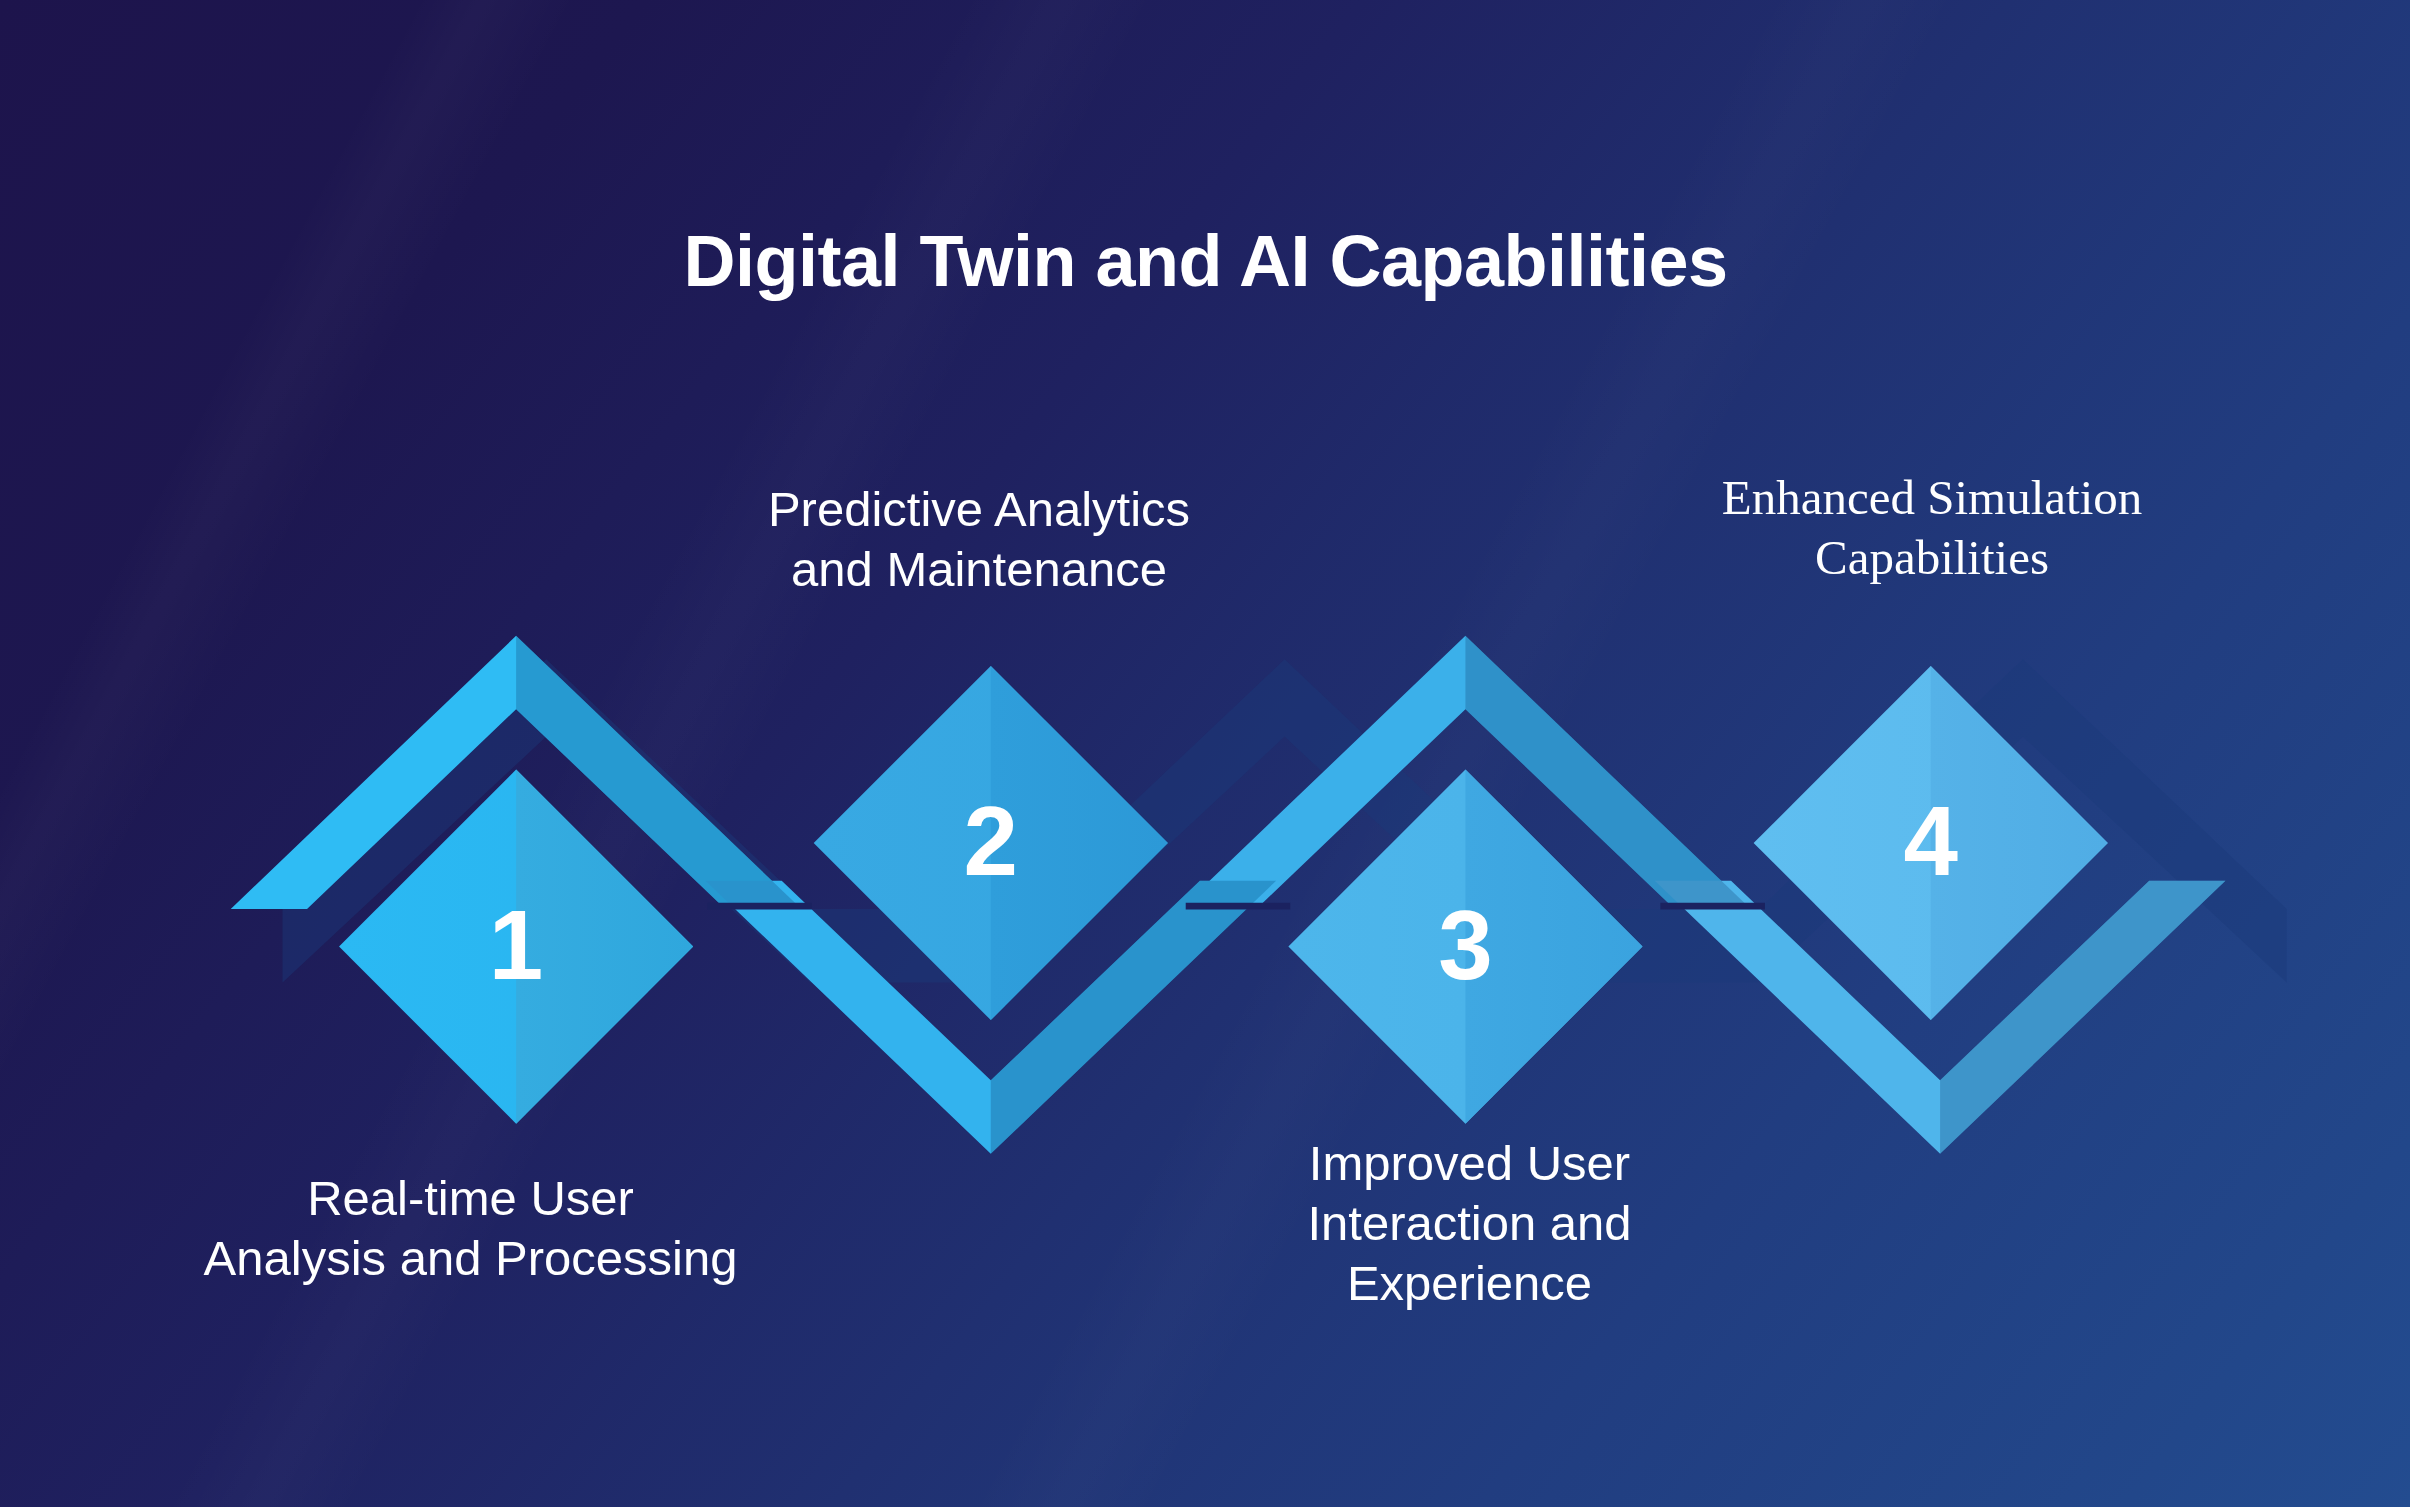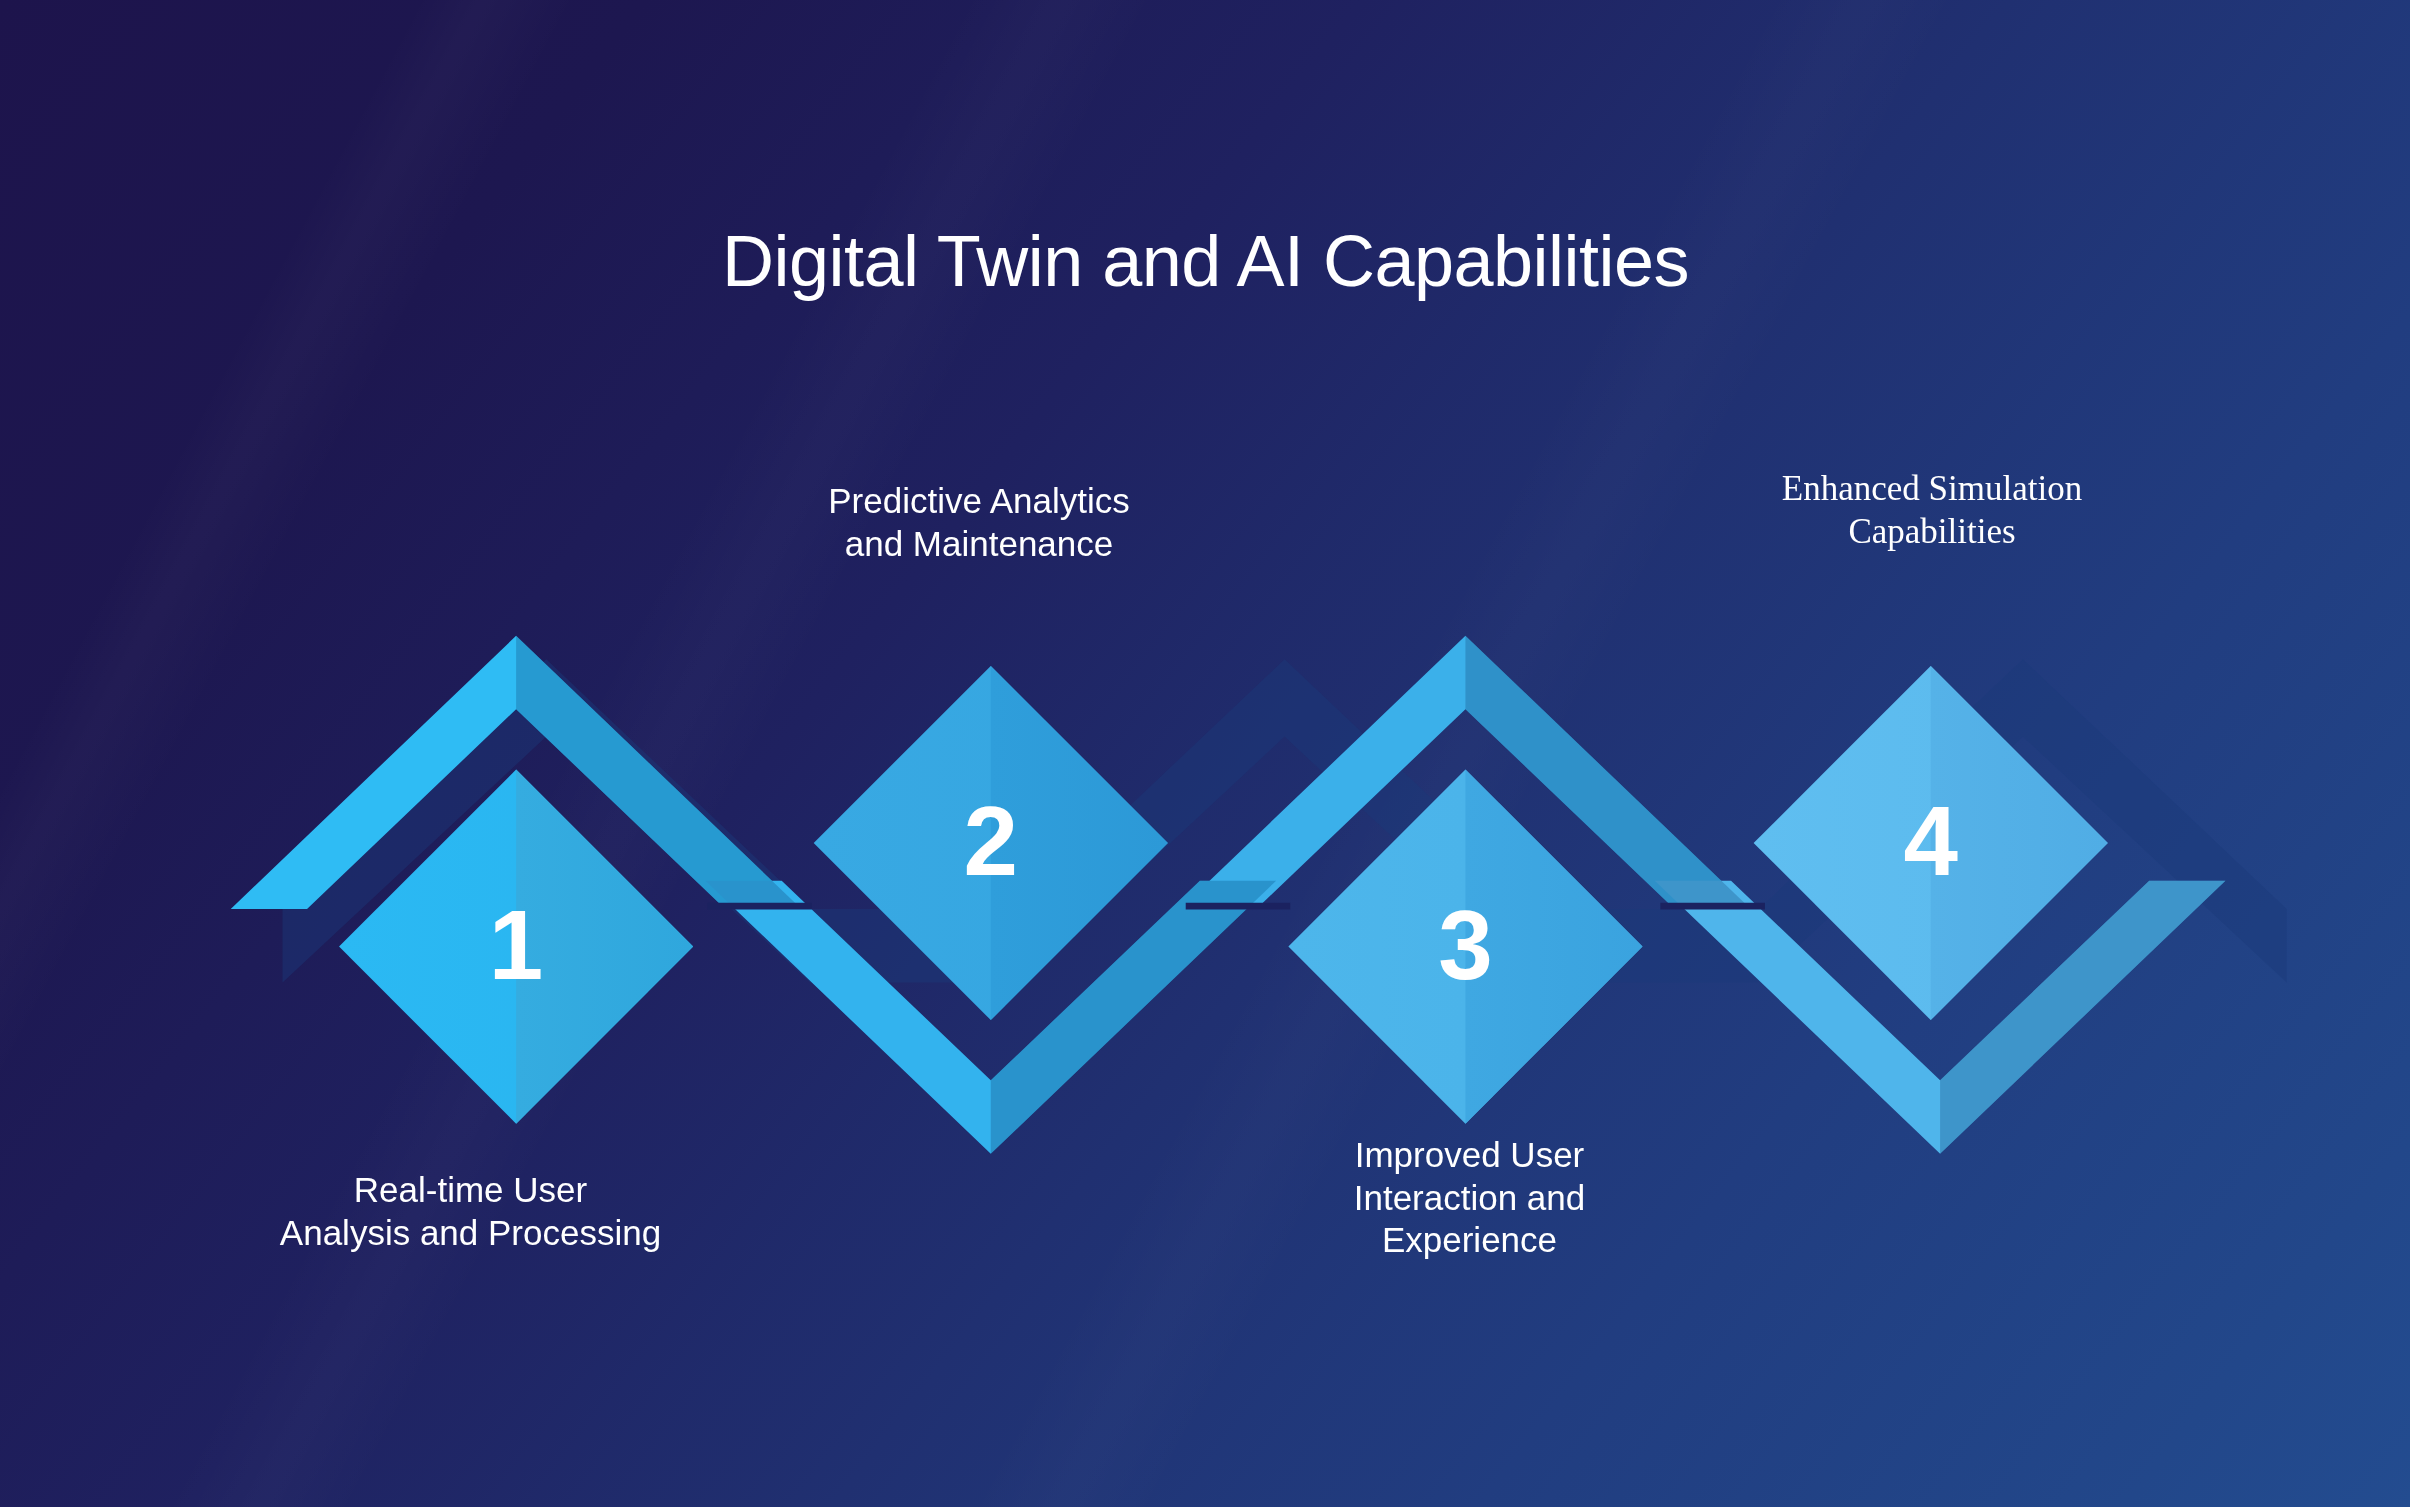--- a/index.html
+++ b/index.html
@@ -35,38 +35,38 @@
   }
 
   #title {
     position: absolute;
     left: 0;
     right: 0;
     top: 174px;
     text-align: center;
     color: #ffffff;
     font-size: 72px;
-    font-weight: 400;
+    font-weight: 700;
     letter-spacing: -0.5px;
     line-height: 1.1;
   }
 
   svg#art {
     position: absolute;
     left: 0;
     top: 0;
     width: 2411px;
     height: 1508px;
     display: block;
   }
 
   .caption {
     position: absolute;
     color: #ffffff;
-    font-size: 35px;
+    font-size: 49px;
     font-weight: 400;
     line-height: 1.22;
     text-align: center;
     white-space: pre-line;
   }
   .cap1 { left: 94px;  top: 1169px; width: 753px; }
   .cap2 { left: 621px;  top: 480px;  width: 716px; }
   .cap3 { left: 1168px; top: 1134px; width: 603px; }
   .cap4 { left: 1560px; top: 468px;  width: 744px; font-family: Liberation Serif, serif; }
 

